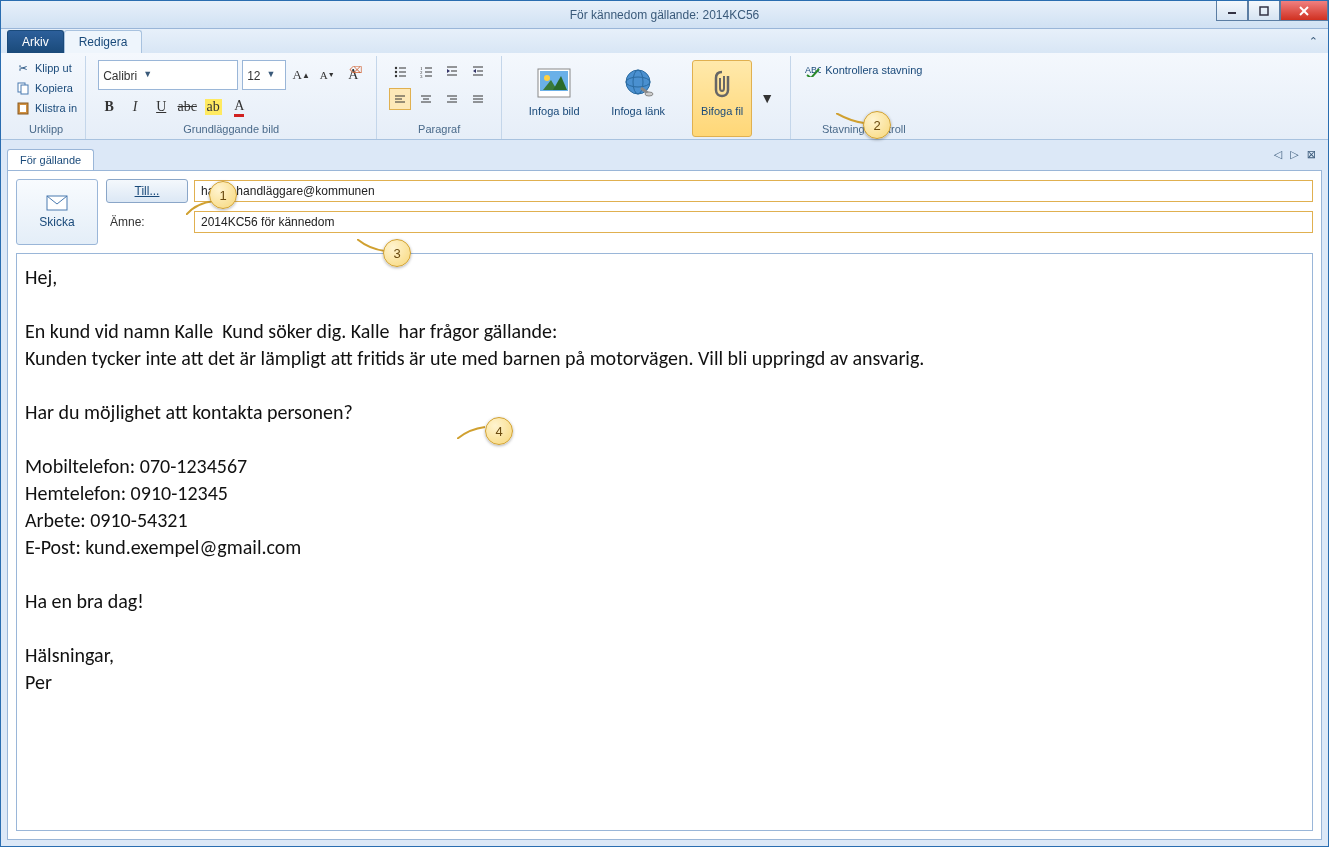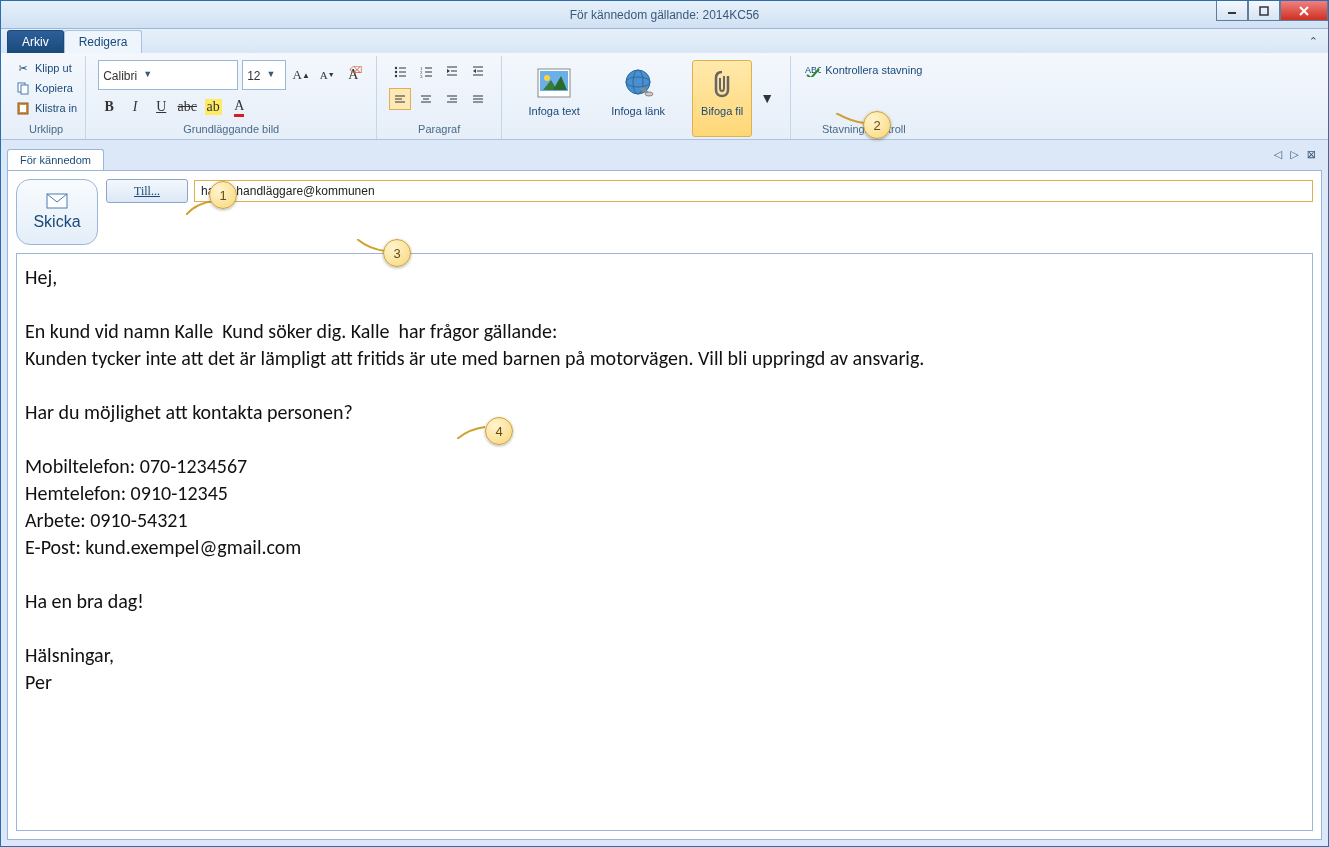--- a/index.html
+++ b/index.html
@@ -34,24 +34,24 @@
 .big-btn .big-ico { width: 36px; height: 36px; display: flex; align-items: center; justify-content: center; margin-bottom: 4px; }
 .big-btn .lbl { font-size: 11px; color: #1a4a7a; text-align: center; }
 .spell-col { display: flex; flex-direction: column; padding: 2px 4px; }
 .spell-item { display: flex; align-items: center; gap: 4px; color: #1a4a7a; font-size: 11px; padding: 2px; }
 .content { flex: 1; background: #dce8f7; padding: 6px; display: flex; flex-direction: column; }
 .doc-tabs { height: 24px; display: flex; align-items: flex-end; position: relative; }
 .doc-tab { background: #fff; border: 1px solid #9ab6d8; border-bottom: none; padding: 4px 12px; font-size: 11px; color: #1a4a7a; border-radius: 3px 3px 0 0; }
 .doc-nav { position: absolute; right: 6px; top: 2px; display: flex; gap: 8px; color: #3a5a7a; font-size: 11px; }
 .doc-panel { flex: 1; background: #fff; border: 1px solid #9ab6d8; padding: 8px; display: flex; flex-direction: column; }
 .header-area { display: flex; gap: 8px; margin-bottom: 8px; }
-.send-btn { width: 82px; height: 66px; border: 1px solid #9ab6d8; background: linear-gradient(#f8fbfe,#e4eef8); border-radius: 14px; display: flex; flex-direction: column; align-items: center; justify-content: center; gap: 4px; color: #1a4a7a; font-size: 16px; }
+.send-btn { width: 82px; height: 66px; border: 1px solid #9ab6d8; background: linear-gradient(#f8fbfe,#e4eef8); border-radius: 3px; display: flex; flex-direction: column; align-items: center; justify-content: center; gap: 4px; color: #1a4a7a; font-size: 12px; }
 .fields { flex: 1; display: flex; flex-direction: column; gap: 8px; }
 .field-row { display: flex; align-items: center; gap: 6px; }
-.to-btn { width: 82px; height: 24px; border: 1px solid #8aa6c8; background: linear-gradient(#f4f8fc,#dce8f5); border-radius: 3px; color: #1a4a7a; font-size: 12px; text-decoration: underline; display: flex; align-items: center; justify-content: center; font-family: Liberation Serif, serif; }
+.to-btn { width: 82px; height: 24px; border: 1px solid #8aa6c8; background: linear-gradient(#f4f8fc,#dce8f5); border-radius: 3px; color: #1a4a7a; font-size: 12px; text-decoration: underline; display: flex; align-items: center; justify-content: center; }
 .field-label { width: 82px; color: #333; font-size: 12px; padding-left: 4px; }
 .field-input { flex: 1; height: 22px; border: 1px solid #e0b050; background: #fff; padding: 0 6px; font-size: 12px; color: #222; }
 .body-area { flex: 1; border: 1px solid #9ab6d8; padding: 10px 8px; font-size: 20px; color: #111; line-height: 1.35; overflow: auto; white-space: pre-wrap; font-family: Calibri, sans-serif; }
 .callout { position: absolute; width: 28px; height: 28px; border-radius: 50%; background: radial-gradient(circle at 35% 30%, #fff4d0, #f7d77a); border: 1px solid #d0a030; display: flex; align-items: center; justify-content: center; font-size: 13px; color: #6a4a10; box-shadow: 0 1px 3px rgba(0,0,0,.3); z-index: 50; }
 .callout-tail { position: absolute; width: 30px; height: 14px; z-index: 49; }
 .callout-tail svg { width: 100%; height: 100%; }
 svg { display: block; }
 </style>
 </head>
 <body>
@@ -243,21 +243,21 @@
           <div class="big-btn">
             <div class="big-ico">
                 <svg width="34" height="30">
                   <rect x="1" y="1" width="32" height="28" fill="#fff" stroke="#888"></rect>
                   <rect x="3" y="3" width="28" height="20" fill="#6ab0e8"></rect>
                   <circle cx="10" cy="10" r="3" fill="#ffd040"></circle>
                   <polygon points="6,22 14,12 20,22" fill="#3a7a3a"></polygon>
                   <polygon points="16,22 24,8 30,22" fill="#2a6a2a"></polygon>
                 </svg>
               </div>
-            <div class="lbl">Infoga text</div>
+            <div class="lbl">Infoga bild</div>
           </div>
           <div class="big-btn">
             <div class="big-ico">
                 <svg width="34" height="30">
                   <circle cx="17" cy="14" r="12" fill="#4a90d0" stroke="#2a6aa0"></circle>
                   <ellipse cx="17" cy="14" rx="12" ry="5" fill="none" stroke="#2a6aa0"></ellipse>
                   <ellipse cx="17" cy="14" rx="5" ry="12" fill="none" stroke="#2a6aa0"></ellipse>
                   <path d="M20 20 L28 26" stroke="#888" stroke-width="3"></path>
                   <ellipse cx="28" cy="26" rx="4" ry="2" fill="#ccc" stroke="#888"></ellipse>
                 </svg>
@@ -294,21 +294,21 @@
             </div>
         </div>
       </div>
       <div class="rgroup-label">Stavningskontroll</div>
     </div>
 
   </div>
 
   <div class="content">
     <div class="doc-tabs">
-      <div class="doc-tab">För kännedom</div>
+      <div class="doc-tab">För gällande</div>
       <div class="doc-nav">
         <span>◁</span>
         <span>▷</span>
         <span>⊠</span>
       </div>
     </div>
     <div class="doc-panel">
       <div class="header-area">
         <div class="send-btn">
           <span>
@@ -317,20 +317,24 @@
                 <path d="M1 1 L11 9 L21 1" fill="none" stroke="#4a7ab0"></path>
               </svg>
             </span>
           <span>Skicka</span>
         </div>
         <div class="fields">
           <div class="field-row">
             <div class="to-btn">Till...</div>
             <input class="field-input" value="hasse.handläggare@kommunen" style="">
           </div>
+          <div class="field-row">
+            <div class="field-label">Ämne:</div>
+            <input class="field-input" value="2014KC56 för kännedom" style="">
+          </div>
         </div>
       </div>
       <div class="body-area">Hej,
 
 En kund vid namn Kalle  Kund söker dig. Kalle  har frågor gällande:
 Kunden tycker inte att det är lämpligt att fritids är ute med barnen på motorvägen. Vill bli uppringd av ansvarig.
 
 Har du möjlighet att kontakta personen?
 
 Mobiltelefon: 070-1234567

